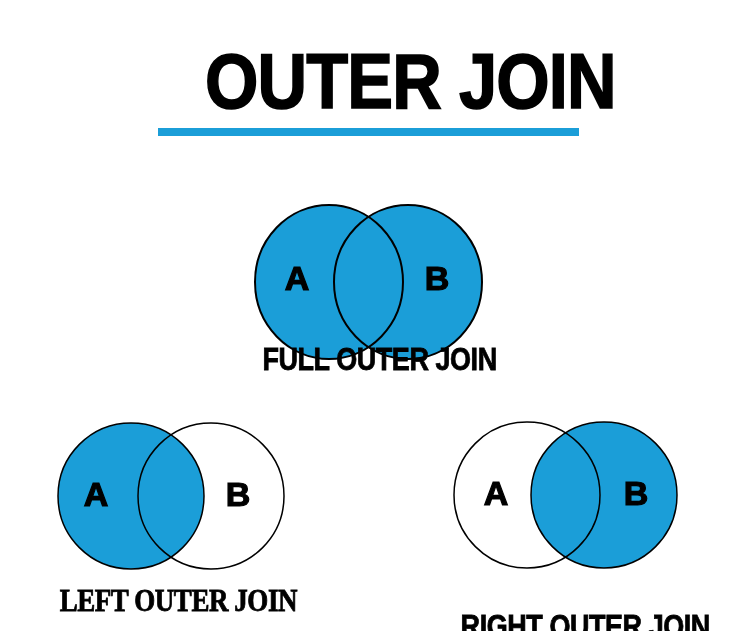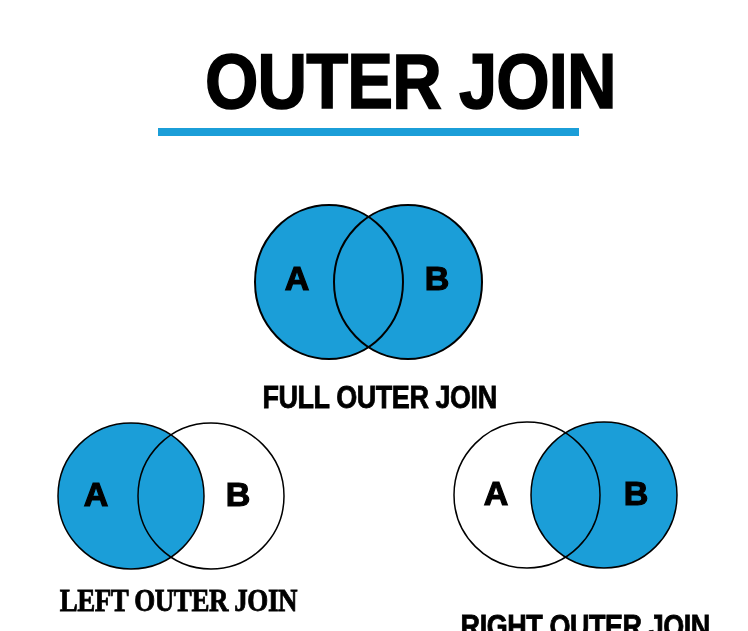--- a/index.html
+++ b/index.html
@@ -68,21 +68,21 @@
   .caption-text {
     display: inline-block;
     font-size: 31px;
     font-weight: 700;
     letter-spacing: -0.5px;
     color: #000000;
     -webkit-text-stroke: 0.8px #000000;
     transform: scaleX(0.87);
     transform-origin: 50% 50%;
   }
-  .caption-full  { left: 245px; top: 382px; text-align: right; }
+  .caption-full  { left: 245px; top: 344px; text-align: right; }
   .caption-left  { left: 42px;  top: 585px; font-family: Liberation Serif, serif; }
   .caption-right { left: 442px; top: 585px; margin-top: 26px; }
 </style>
 </head>
 <body>
 
 <div class="page">
 
   <div class="title-wrap">
     <span class="title-text" style="color: rgb(0, 0, 0);">OUTER JOIN</span>

